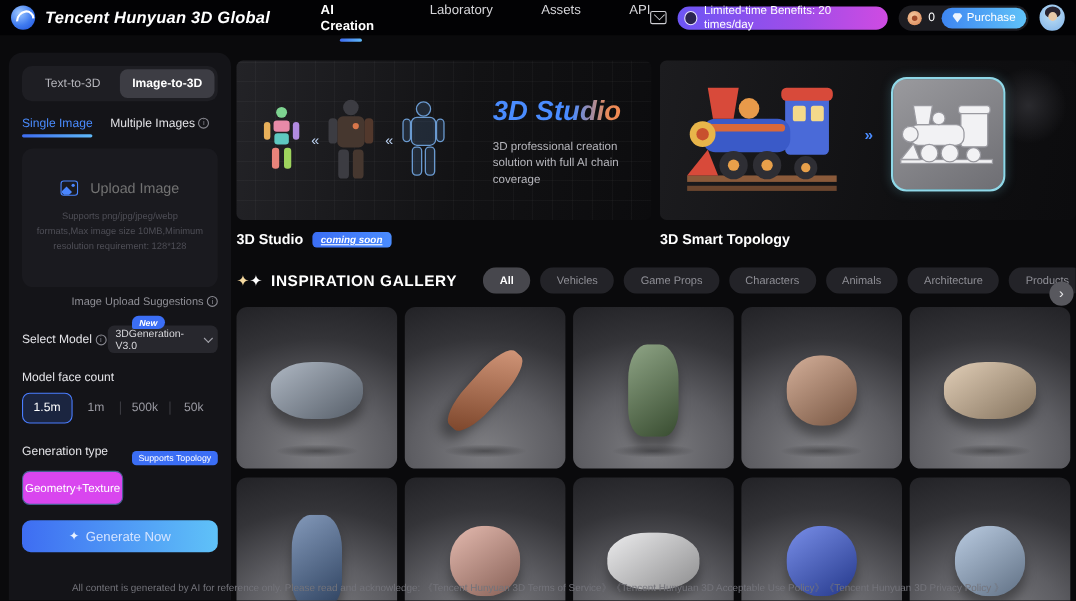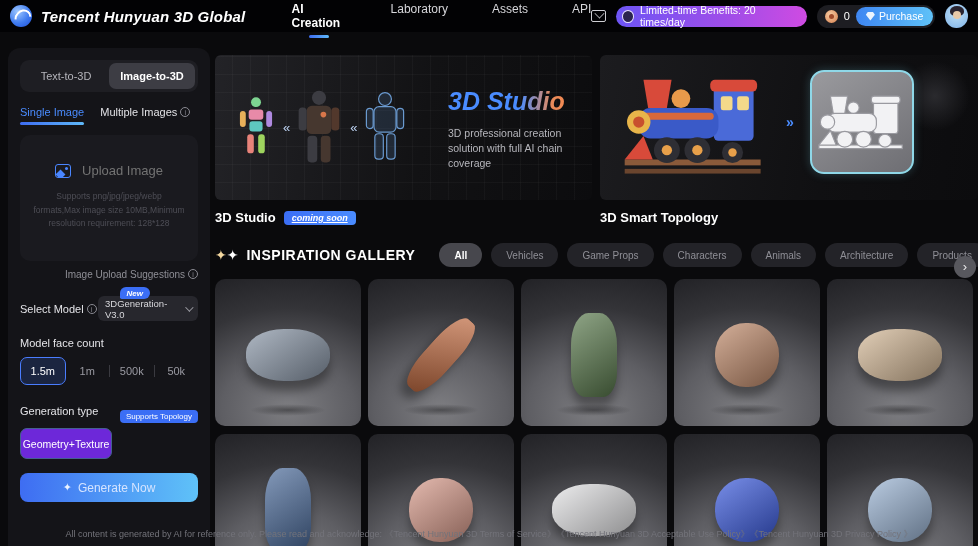--- a/index.html
+++ b/index.html
@@ -93,21 +93,21 @@
   .face-btn { flex:1; display:flex; align-items:center; justify-content:center; font-size:11px;
     color:#9a9aa2; cursor:pointer; height:100%; position:relative; }
   .face-btn.active { border:1px solid #4a7dff; background:#1b2540; border-radius:7px; color:#fff; }
   .face-div { width:1px; height:12px; background:#3a3a40; }
   .gen-label-row { margin-top:16px; position:relative; }
   .topology-badge { position:absolute; right:0; top:9px; background:#3b6ef5; color:#fff;
     font-size:8px; padding:2px 6px; border-radius:4px; z-index:2; }
   .gen-row { margin-top:9px; display:flex; gap:4px; }
   .gen-btn { height:31px; display:flex; align-items:center; justify-content:center;
     font-size:10.5px; border-radius:7px; cursor:pointer; }
-  .gen-btn.active { flex:0 0 92px; border:1px solid #44608f; background:#6d28d9; color:#fff; }
+  .gen-btn.active { flex:0 0 92px; border:1px solid #44608f; background:#d946ef; color:#fff; }
   .gen-btn.inactive { flex:1; background:#26262c; color:#aeaeb4; }
   .generate-btn { margin-top:14px; width:100%; height:29px; border:none; border-radius:8px;
     background:linear-gradient(90deg,#3e6df2,#5fc2f8); color:#d5e4ff; font-size:12px;
     display:flex; align-items:center; justify-content:center; gap:6px; cursor:pointer; }
   .spark { font-size:11px; color:#eaf2ff; }
 
   
   .main { position:absolute; left:215px; top:48px; right:0; bottom:0; }
   .banners { display:flex; gap:8px; margin-top:7px; }
   .banner { height:145px; border-radius:6px; position:relative; overflow:hidden; cursor:pointer; }

